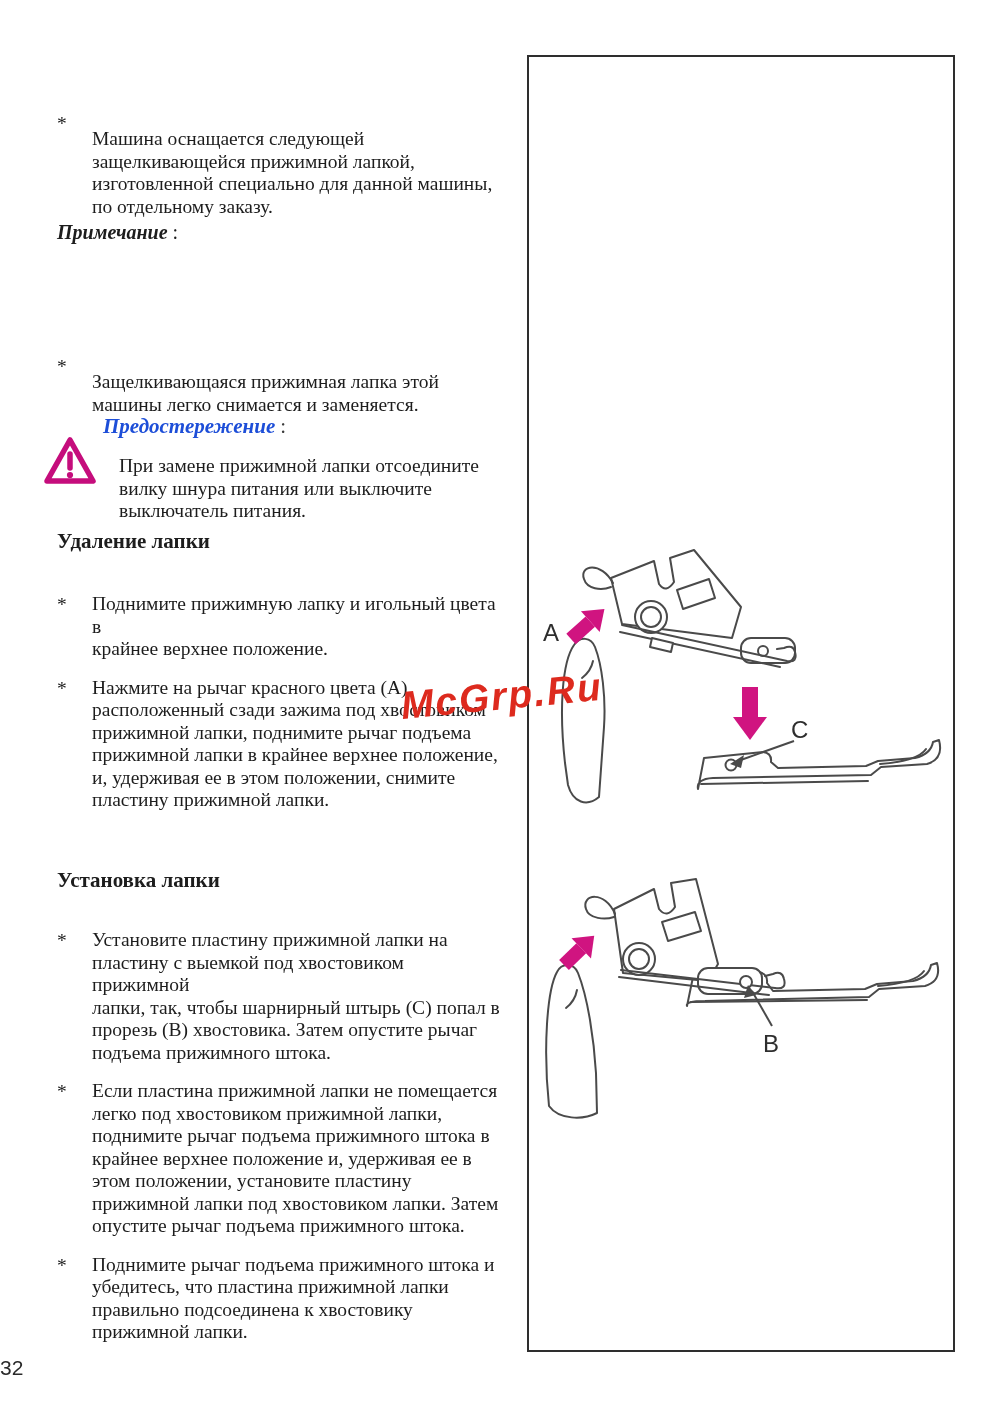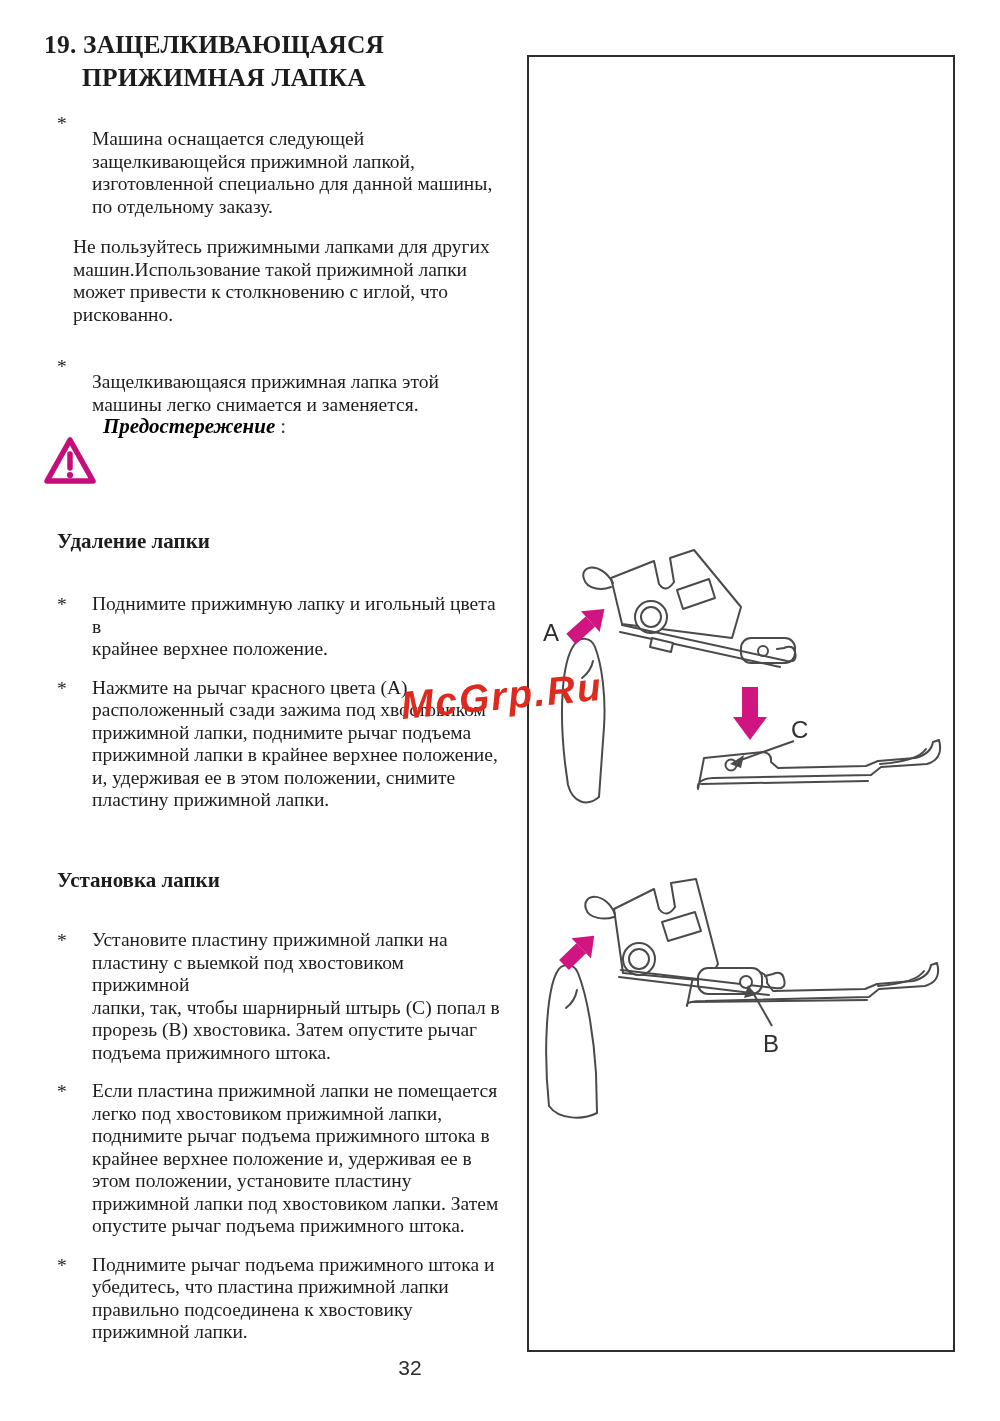--- a/index.html
+++ b/index.html
@@ -15,80 +15,76 @@
   h2{margin:0;font-size:21px;font-weight:bold;}
   .pos-intro{position:absolute;left:57px;top:112px;width:452px;}
   .pos-note{position:absolute;left:57px;top:220px;width:452px;}
   .note-head{font-size:20px;line-height:24px;}
   .note-head b{font-style:italic;}
   .colon{margin-left:5px;}
   .pos-snap{position:absolute;left:57px;top:355px;width:452px;}
   .pos-cicon{position:absolute;left:43px;top:433px;}
   .pos-caution{position:absolute;left:103px;top:413px;width:400px;}
   .caution-head{font-size:21px;line-height:26px;}
-  .caution-head b{font-style:italic;color:#000000;}
+  .caution-head b{font-style:italic;color:#1d4ed8;}
   .caution-head .colon{color:#3c3c3c;}
   .pos-removal-h{position:absolute;left:57px;top:529px;text-align:right;}
   .pos-removal{position:absolute;left:57px;top:577px;width:460px;}
   .pos-install-h{position:absolute;left:57px;top:868px;text-align:right;}
   .pos-install{position:absolute;left:57px;top:913px;width:460px;}
   
   .figure-box{position:absolute;left:527px;top:55px;width:428px;height:1297px;
               border:2px solid #2e2e2e;box-sizing:border-box;background:#fff;}
   .fig{position:absolute;}
   .fig1{left:6px;top:488px;}
   .fig2{left:6px;top:811px;}
   .fig-label{font-family:"Liberation Sans","DejaVu Sans",sans-serif;font-size:24px;fill:#2e2e2e;}
   
   .watermark{position:absolute;left:401px;top:684px;z-index:5;
              font-family:"Liberation Sans","DejaVu Sans",sans-serif;
              font-weight:bold;font-style:italic;font-size:39px;letter-spacing:2px;
              color:#dd2a1e;transform:rotate(-5.5deg);transform-origin:left center;}
-  .page-number{position:absolute;left:0;top:1356px;width:820px;text-align:center;
+  .page-number{position:absolute;left:0;top:1356px;width:820px;text-align:left;
                font-family:"Liberation Sans","DejaVu Sans",sans-serif;font-size:21px;color:#2a2a2a;}
 </style>
 </head>
 <body>
 
 <div class="page">
 
-  <h1>
-    <span class="t1">19. ЗАЩЕЛКИВАЮЩАЯСЯ</span>
-    <span class="t2">ПРИЖИМНАЯ ЛАПКА</span>
-  </h1>
 
   <div class="bullet pos-intro">
     <span class="marker">*</span>
     <p class="para">Машина оснащается следующей
 защелкивающейся прижимной лапкой,
 изготовленной специально для данной машины,
 по отдельному заказу.</p>
   </div>
 
   <div class="pos-note">
-    <p class="para">Не пользуйтесь прижимными лапками для других
-машин.Использование такой прижимной лапки
-может привести к столкновению с иглой, что
-рискованно.</p>
+    <div class="note-head"><b>Примечание</b><span class="colon">:</span></div>
   </div>
 
   <div class="bullet pos-snap">
     <span class="marker">*</span>
     <p class="para">Защелкивающаяся прижимная лапка этой
 машины легко снимается и заменяется.</p>
   </div>
 
   <svg class="pos-cicon" width="54" height="56" viewBox="0 0 54 56">
     <path d="M27,7 L50,48 L4,48 Z" fill="none" stroke="#c50d7c" stroke-width="5.5" stroke-linejoin="round"></path>
     <path d="M27,21 L27,35" stroke="#c50d7c" stroke-width="5.5" stroke-linecap="round"></path>
     <circle cx="27" cy="42" r="3.1" fill="#c50d7c"></circle>
   </svg>
 
   <div class="pos-caution">
     <div class="caution-head"><b>Предостережение</b><span class="colon">:</span></div>
+    <p class="para">При замене прижимной лапки отсоедините
+вилку шнура питания или выключите
+выключатель питания.</p>
   </div>
 
   <h2 class="pos-removal-h">Удаление лапки</h2>
   <div class="pos-removal">
     <div class="bullet">
       <span class="marker">*</span>
       <p class="para">Поднимите прижимную лапку и игольный цвета в
 крайнее верхнее положение.</p>
     </div>
     <div class="bullet">

